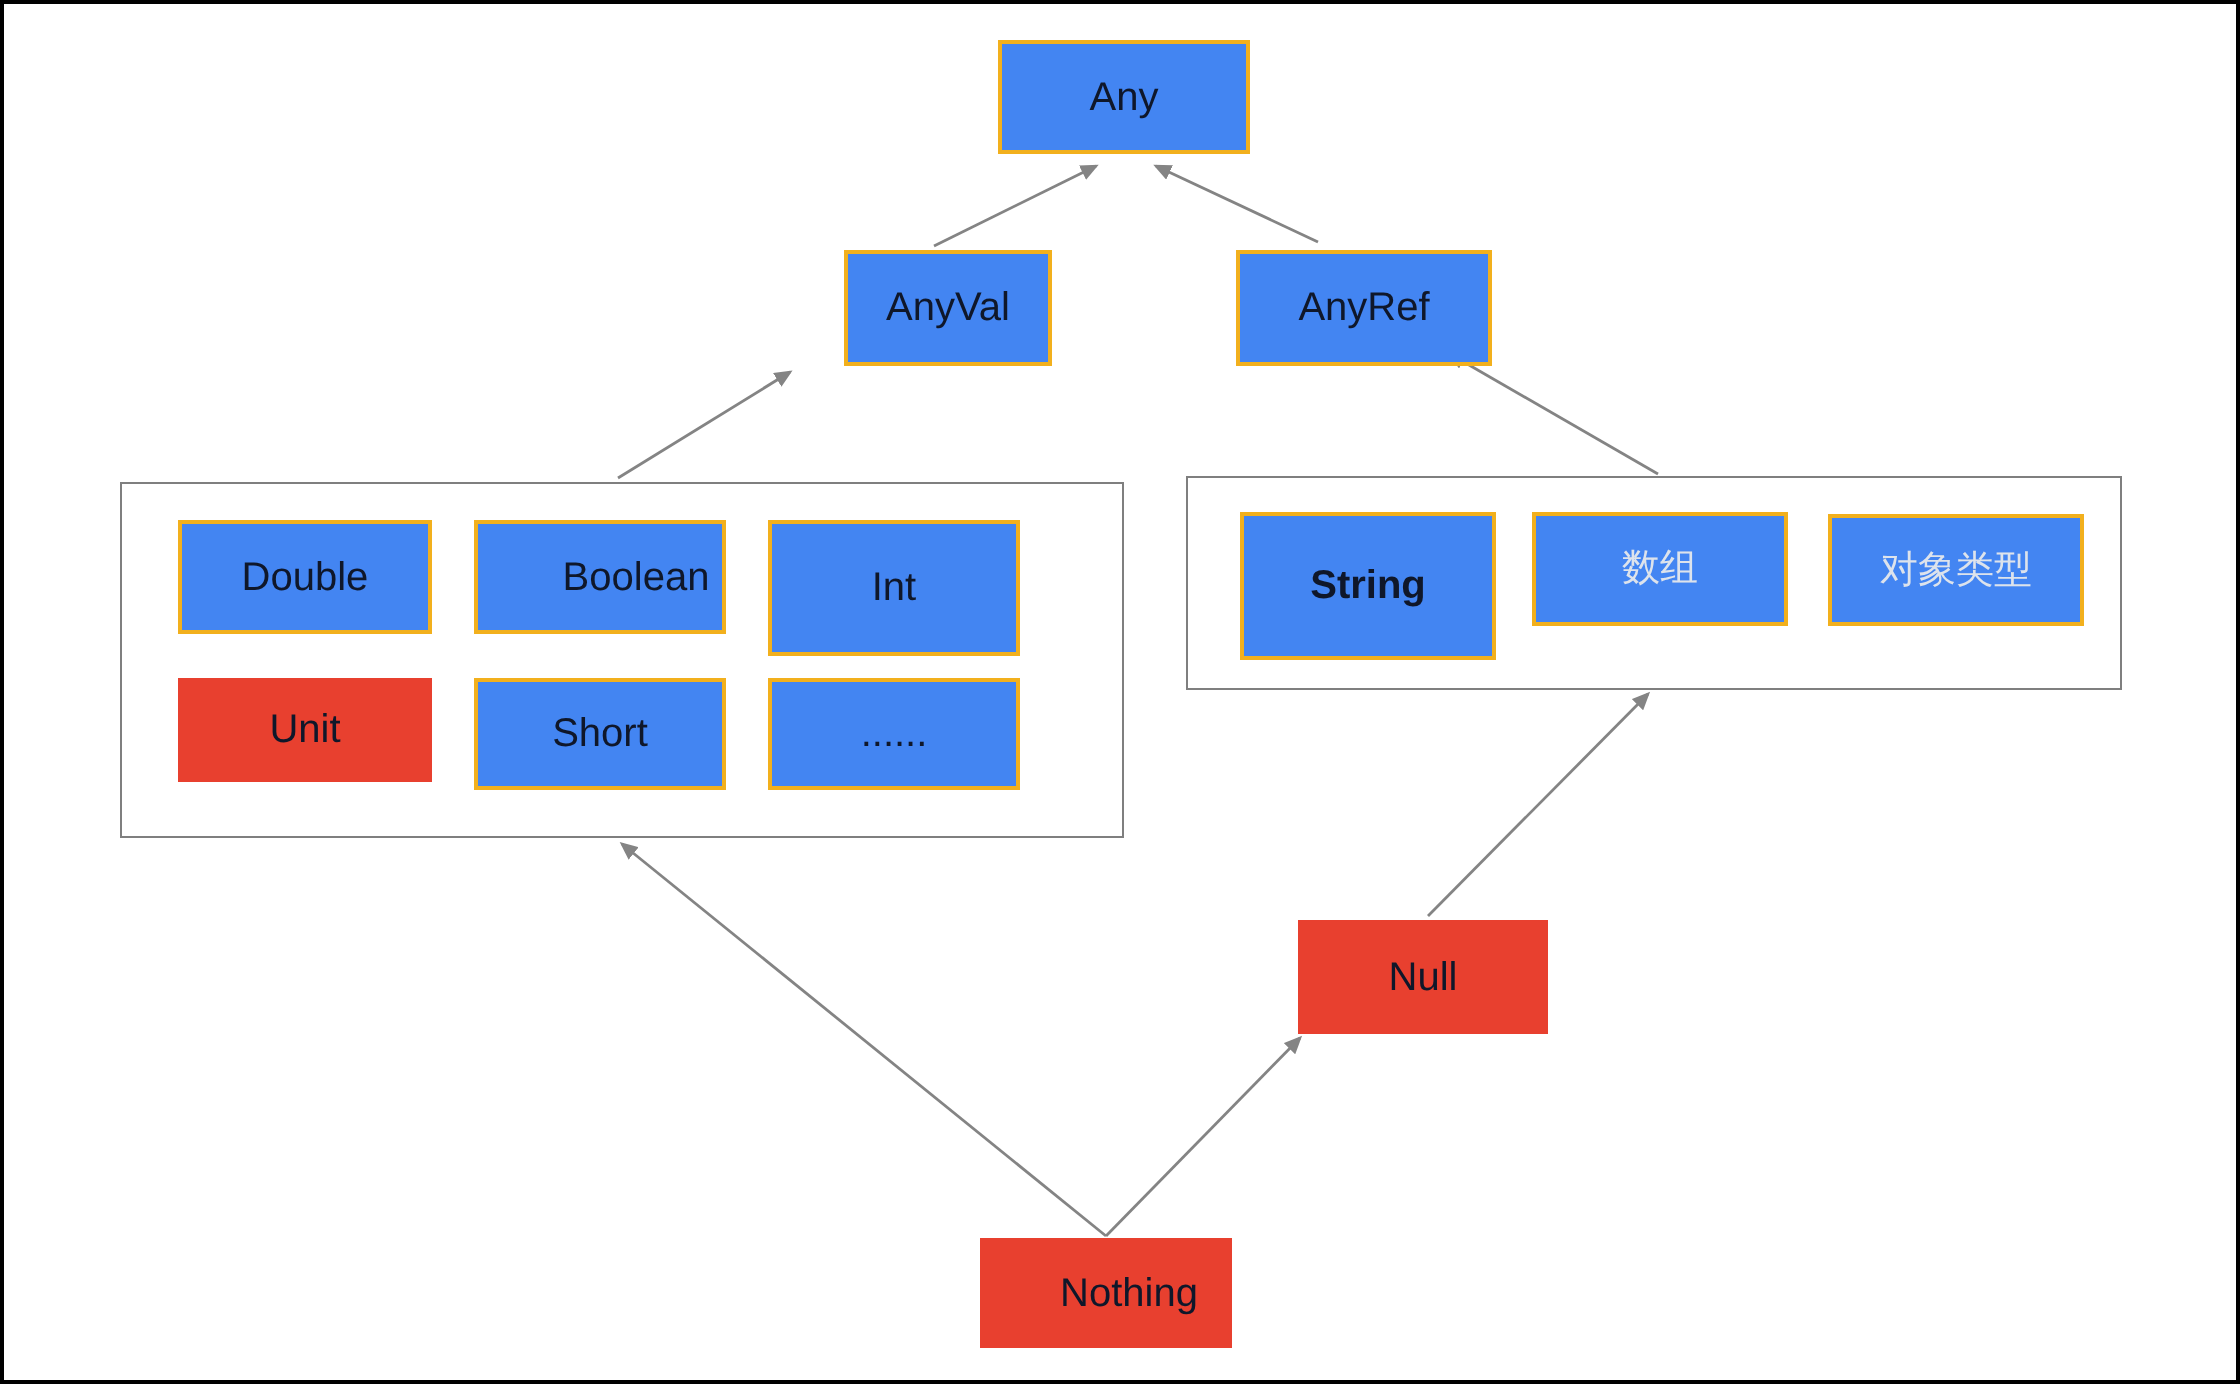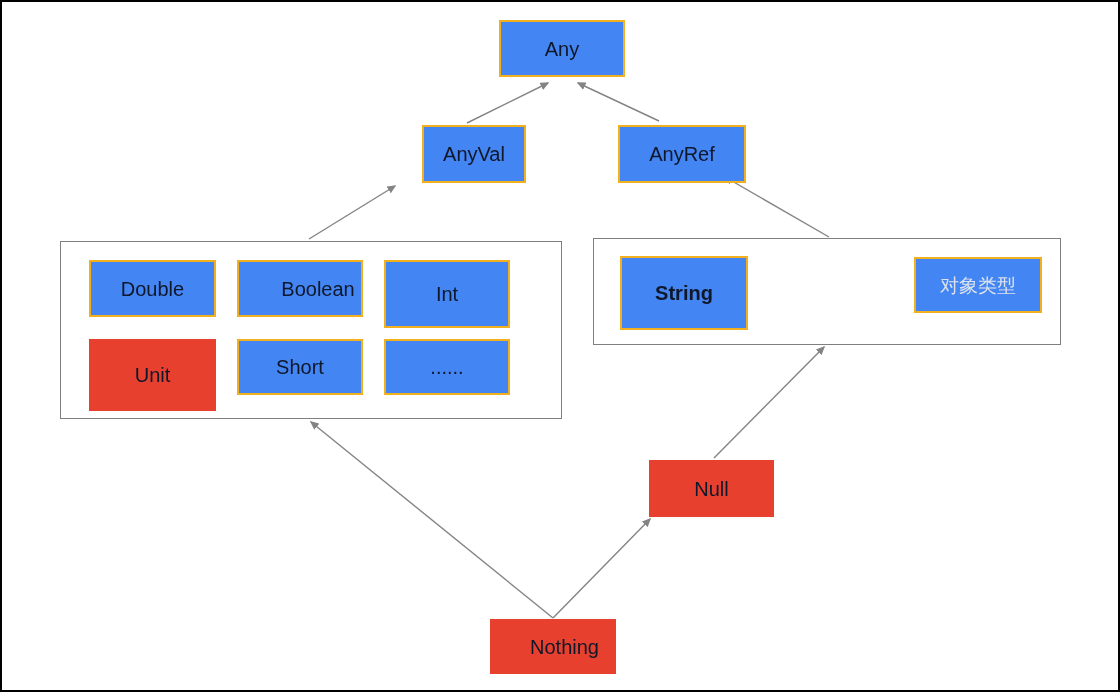--- a/index.html
+++ b/index.html
@@ -90,32 +90,35 @@
 
   <div class="node" style="left:87px; top:258px; width:127px; height:57px;text-align:center;">
     <span>Double</span>
   </div>
   <div class="node" style="left:235px; top:258px; width:126px; height:57px;padding-left:36px;">
     <span>Boolean</span>
   </div>
   <div class="node" style="left:382px; top:258px; width:126px; height:68px;">
     <span>Int</span>
   </div>
-  <div class="node red" style="left:87px; top:337px; width:127px; height:72px;">
+  <div class="node red" style="left:87px; top:337px; width:127px; height:52px;">
     <span>Unit</span>
   </div>
   <div class="node" style="left:235px; top:337px; width:126px; height:56px;">
     <span>Short</span>
   </div>
   <div class="node" style="left:382px; top:337px; width:126px; height:56px;">
     <span>......</span>
   </div>
 
   <div class="node bold" style="left:618px; top:254px; width:128px; height:74px;">
     <span>String</span>
+  </div>
+  <div class="node cjk" style="left:764px; top:254px; width:128px; height:57px;">
+    <span>数组</span>
   </div>
   <div class="node cjk" style="left:912px; top:255px; width:128px; height:56px;">
     <span>对象类型</span>
   </div>
 
   <div class="node red" style="left:647px; top:458px; width:125px; height:57px;">
     <span>Null</span>
   </div>
   <div class="node red" style="left:488px; top:617px; width:126px; height:55px;padding-left:23px;">
     <span>Nothing</span>

